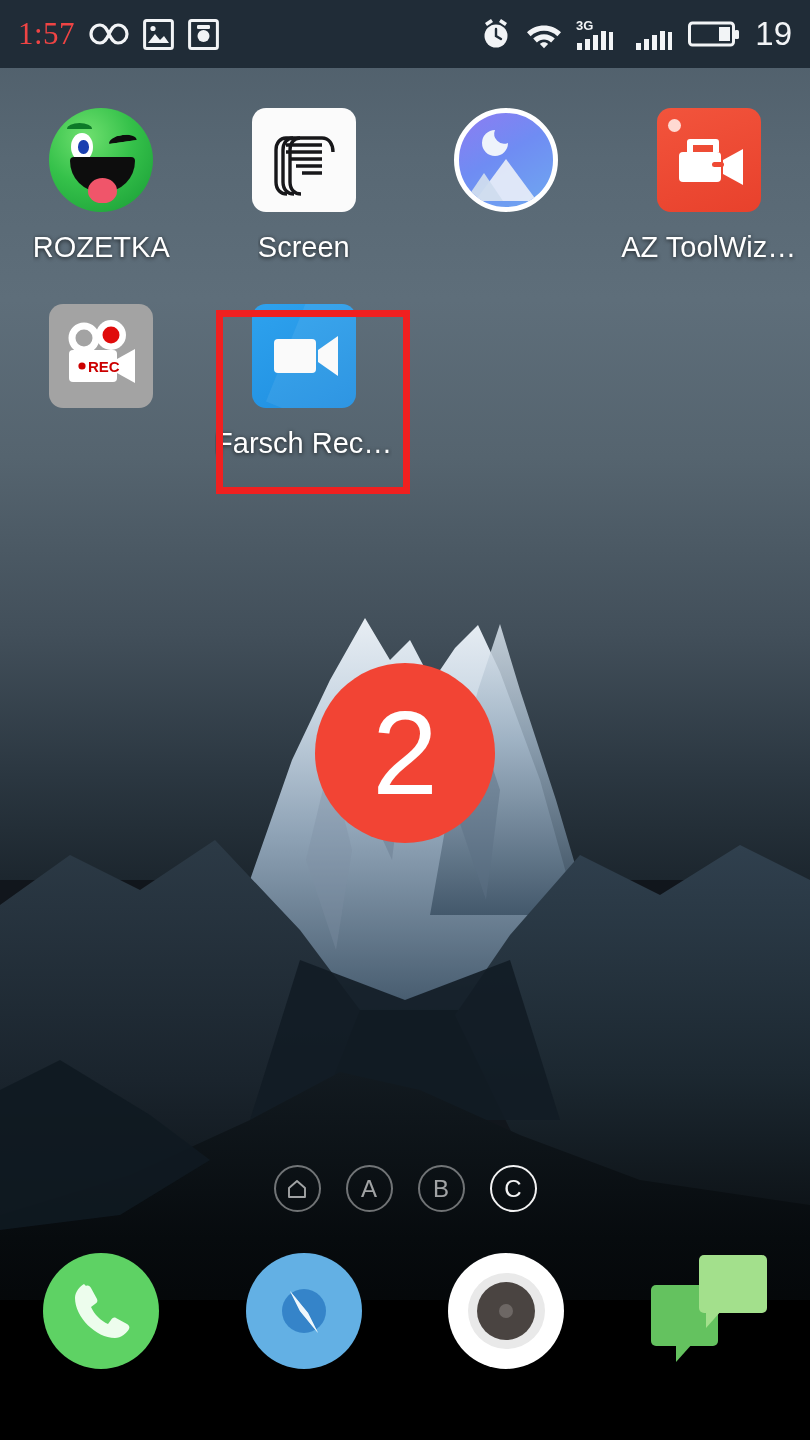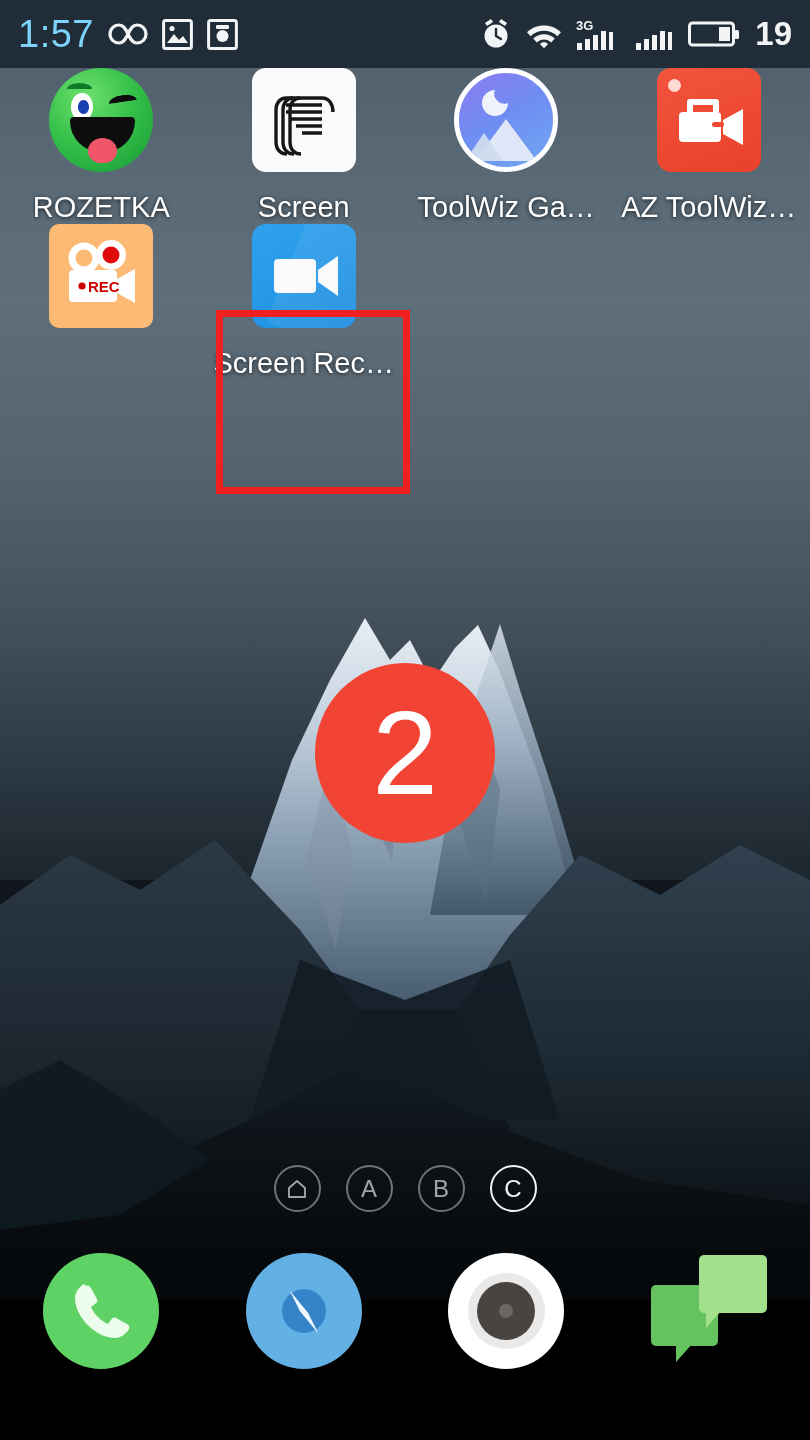--- a/index.html
+++ b/index.html
@@ -15,28 +15,28 @@
   .peak { position:absolute; left:0; top:0; width:810px; height:1440px; }
 
   
   #statusbar {
     position:absolute; left:0; top:0; width:810px; height:68px; z-index:30;
     background:#202c37;
     display:flex; align-items:center; padding:0 18px;
   }
   .sb-left { display:flex; align-items:center; gap:14px; }
   .sb-right { margin-left:auto; display:flex; align-items:center; gap:13px; }
-  .sb-time { color:#7dd3fc; font-size:38px; font-weight:400; letter-spacing:0.5px; }
-  .sb-batt-pct { color:#f2f4f6; font-size:33px; font-weight:700; margin-left:2px; }
+  .sb-time { color:#ef4444; font-size:31px; font-weight:400; letter-spacing:0.5px;font-family:Liberation Serif, serif; }
+  .sb-batt-pct { color:#f2f4f6; font-size:33px; font-weight:400; margin-left:2px; }
   .sb-ico { display:flex; align-items:center; justify-content:flex-start; }
 
   
   #appgrid { position:absolute; left:0; top:68px; width:810px; z-index:20; }
   .row { display:flex; width:810px; }
-  .cell { width:202.5px; display:flex; flex-direction:column; align-items:center; position:relative; }
+  .cell { width:202.5px; display:flex; flex-direction:column; align-items:center; padding-top:40px; position:relative; }
   .icon-wrap { width:104px; height:104px; position:relative; }
   .app-label {
     margin-top:18px; color:#ffffff; font-size:29px; line-height:34px;
     max-width:190px; white-space:nowrap; overflow:hidden;
     text-shadow:0 1px 4px rgba(0,0,0,.75);
   }
 
   
   .sq { width:104px; height:104px; border-radius:14px; position:relative; overflow:hidden; }
   .circ { width:104px; height:104px; border-radius:50%; position:relative; overflow:hidden; }
@@ -62,21 +62,21 @@
   
   .toolwiz { background:linear-gradient(150deg,#8d7cf2 0%,#6f8cf3 45%,#6fa8f0 100%);
              border:5px solid #fff; }
 
   
   .azscreen { background:linear-gradient(160deg,#f2543c 0%,#e8412c 100%); }
   .az-dot { position:absolute; left:11px; top:11px; width:13px; height:13px;
             border-radius:50%; background:#ffd9d2; }
 
   
-  .scr { background:#fdba74;border-radius:10px; }
+  .scr { background:#a3a3a3; }
 
   
   .screenrec { background:linear-gradient(150deg,#2ea2ee 0%,#1f8ee0 100%); }
   .sr-sheen { position:absolute; right:-20%; top:-15%; width:85%; height:130%;
               background:rgba(255,255,255,.07); transform:rotate(22deg); }
 
   
   #highlight {
     position:absolute; left:216px; top:310px; width:194px; height:184px;
     border:7px solid #f02020; z-index:25; pointer-events:none;
@@ -295,21 +295,20 @@
     <div class="cell">
       <div class="icon-wrap">
         <div class="circ toolwiz">
           <svg width="94" height="94" viewBox="0 0 94 94">
             <path d="M47 46 L78 88 H16 Z" fill="#e8eef8" opacity=".92"></path>
             <path d="M25 60 L44 88 H6 Z" fill="#cfdcee" opacity=".95"></path>
             <path d="M36 17a13 13 0 1 0 13 13 10 10 0 0 1-13-13z" fill="#eef3fb"></path>
           </svg>
         </div>
       </div>
-      <div class="app-label">ToolWiz Ga…</div>
     </div>
 
     <div class="cell">
       <div class="icon-wrap">
         <div class="sq azscreen">
           <div class="az-dot"></div>
           <svg width="104" height="104" viewBox="0 0 104 104">
             <rect x="22" y="44" width="42" height="30" rx="4" fill="#fff"></rect>
             <path d="M66 52 L86 41 V77 L66 66 Z" fill="#fff"></path>
             <path d="M33 44 V34 h26 v10" fill="none" stroke="#fff" stroke-width="6" stroke-linejoin="round"></path>
@@ -343,21 +342,21 @@
     <div class="cell">
       <div class="icon-wrap">
         <div class="sq screenrec">
           <div class="sr-sheen"></div>
           <svg width="104" height="104" viewBox="0 0 104 104" style="position:relative">
             <rect x="22" y="35" width="42" height="34" rx="4" fill="#fafafa"></rect>
             <path d="M66 46 L86 32 V72 L66 58 Z" fill="#fafafa"></path>
           </svg>
         </div>
       </div>
-      <div class="app-label">Screen Rec…</div>
+      <div class="app-label">Farsch Rec…</div>
     </div>
 
     <div class="cell"></div>
     <div class="cell"></div>
   </div>
 
 </div>
 
 <div id="highlight"></div>
 

